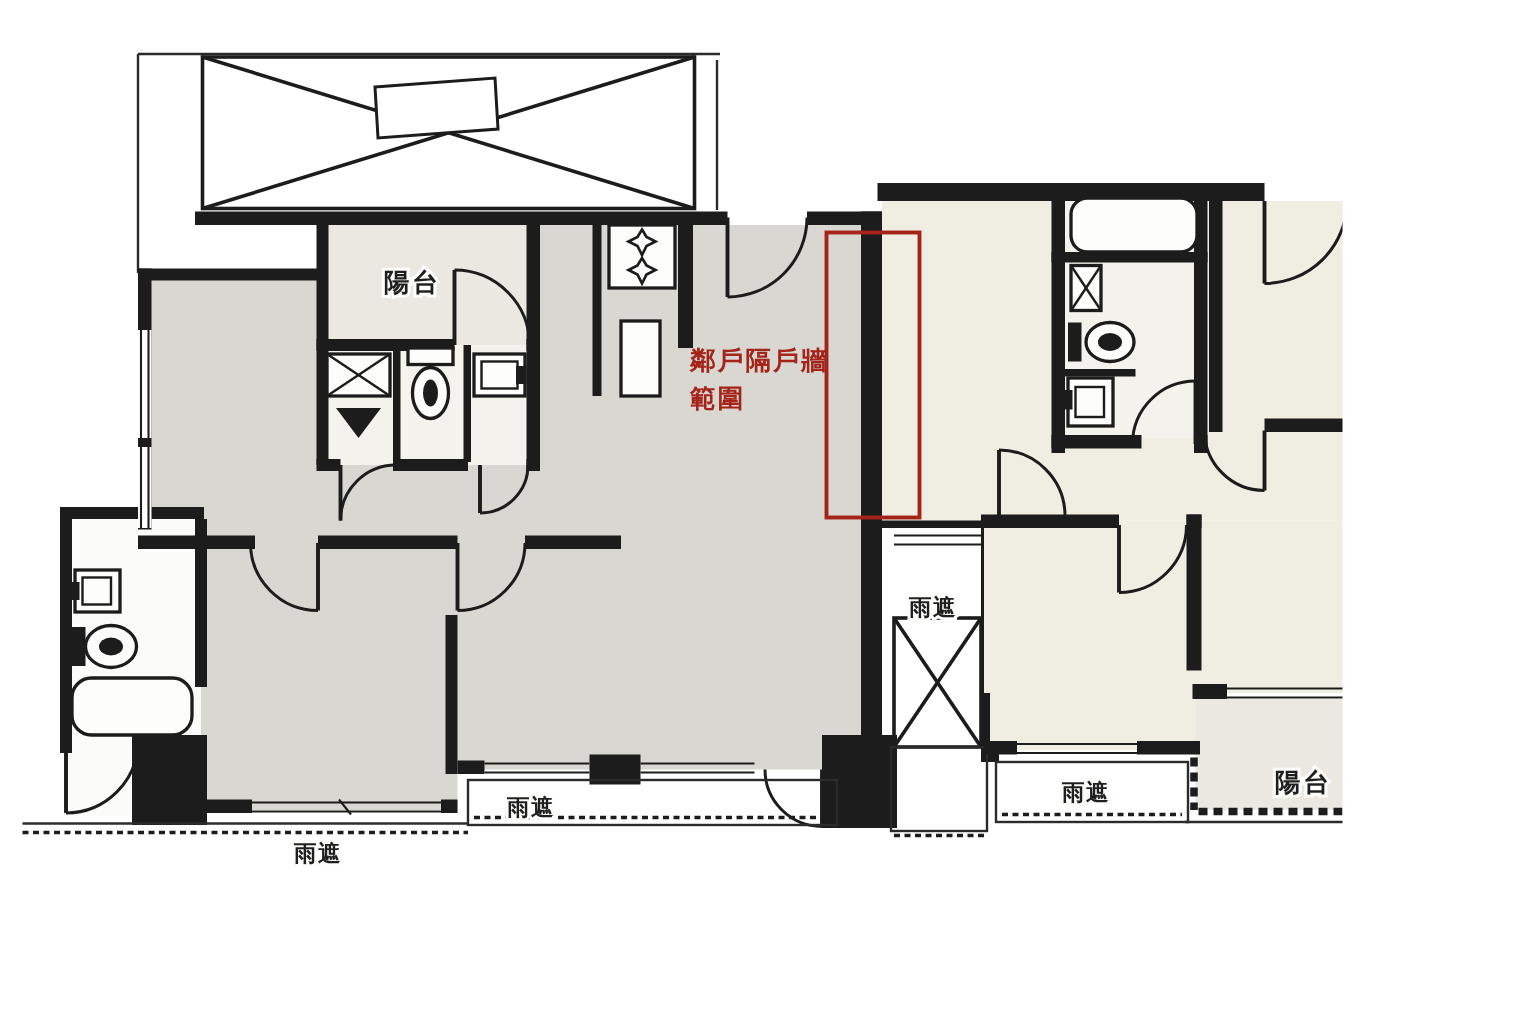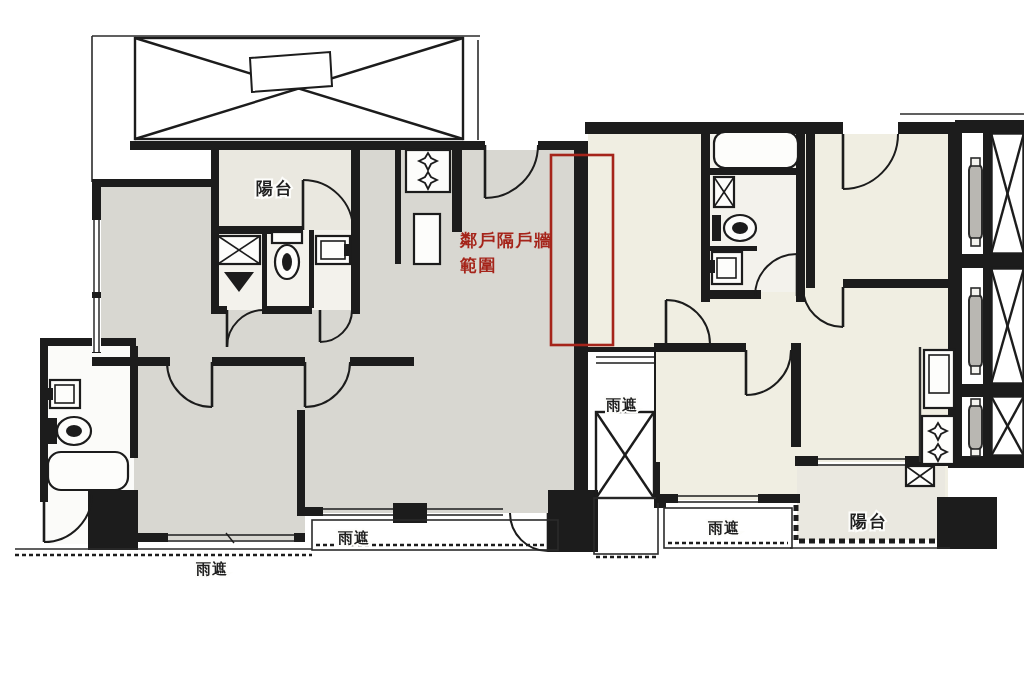--- a/index.html
+++ b/index.html
@@ -1,16 +1,16 @@
 <!DOCTYPE html>
 <html style="--wall: #1c1c1c; --line: #2b2b2b; --unit_left_fill: #d8d7d1; --unit_right_fill: #f0eee2; --balcony_fill: #eae8e0; --bath_fill: #f3f2ec; --annotation_red: #a5241a; --background: #ffffff;"><head>
 <meta charset="utf-8">
 <style>
   html,body{margin:0;padding:0;background:#fff;}
-  .stage{position:relative;width:1024px;height:683px;background:var(--background,#fff);overflow:hidden;
+  .stage{position:relative;width:895px;height:683px;background:var(--background,#fff);overflow:hidden;
          font-family:Liberation Sans, sans-serif;}
   svg{display:block;}
   .w   {fill:var(--wall,#1c1c1c);stroke:none;}
   .ln  {stroke:var(--line,#2b2b2b);stroke-width:1.6;fill:none;}
   .ln2 {stroke:var(--line,#2b2b2b);stroke-width:2.4;fill:none;}
   .md  {stroke:var(--wall,#1c1c1c);stroke-width:2.4;fill:none;}
   .md3 {stroke:var(--wall,#1c1c1c);stroke-width:3.4;fill:none;}
   .fx  {stroke:var(--wall,#1c1c1c);stroke-width:2.2;fill:#fdfdfb;}
   .fxi {stroke:var(--wall,#1c1c1c);stroke-width:1.6;fill:none;}
   .arc {stroke:var(--wall,#1c1c1c);stroke-width:2;fill:none;}

